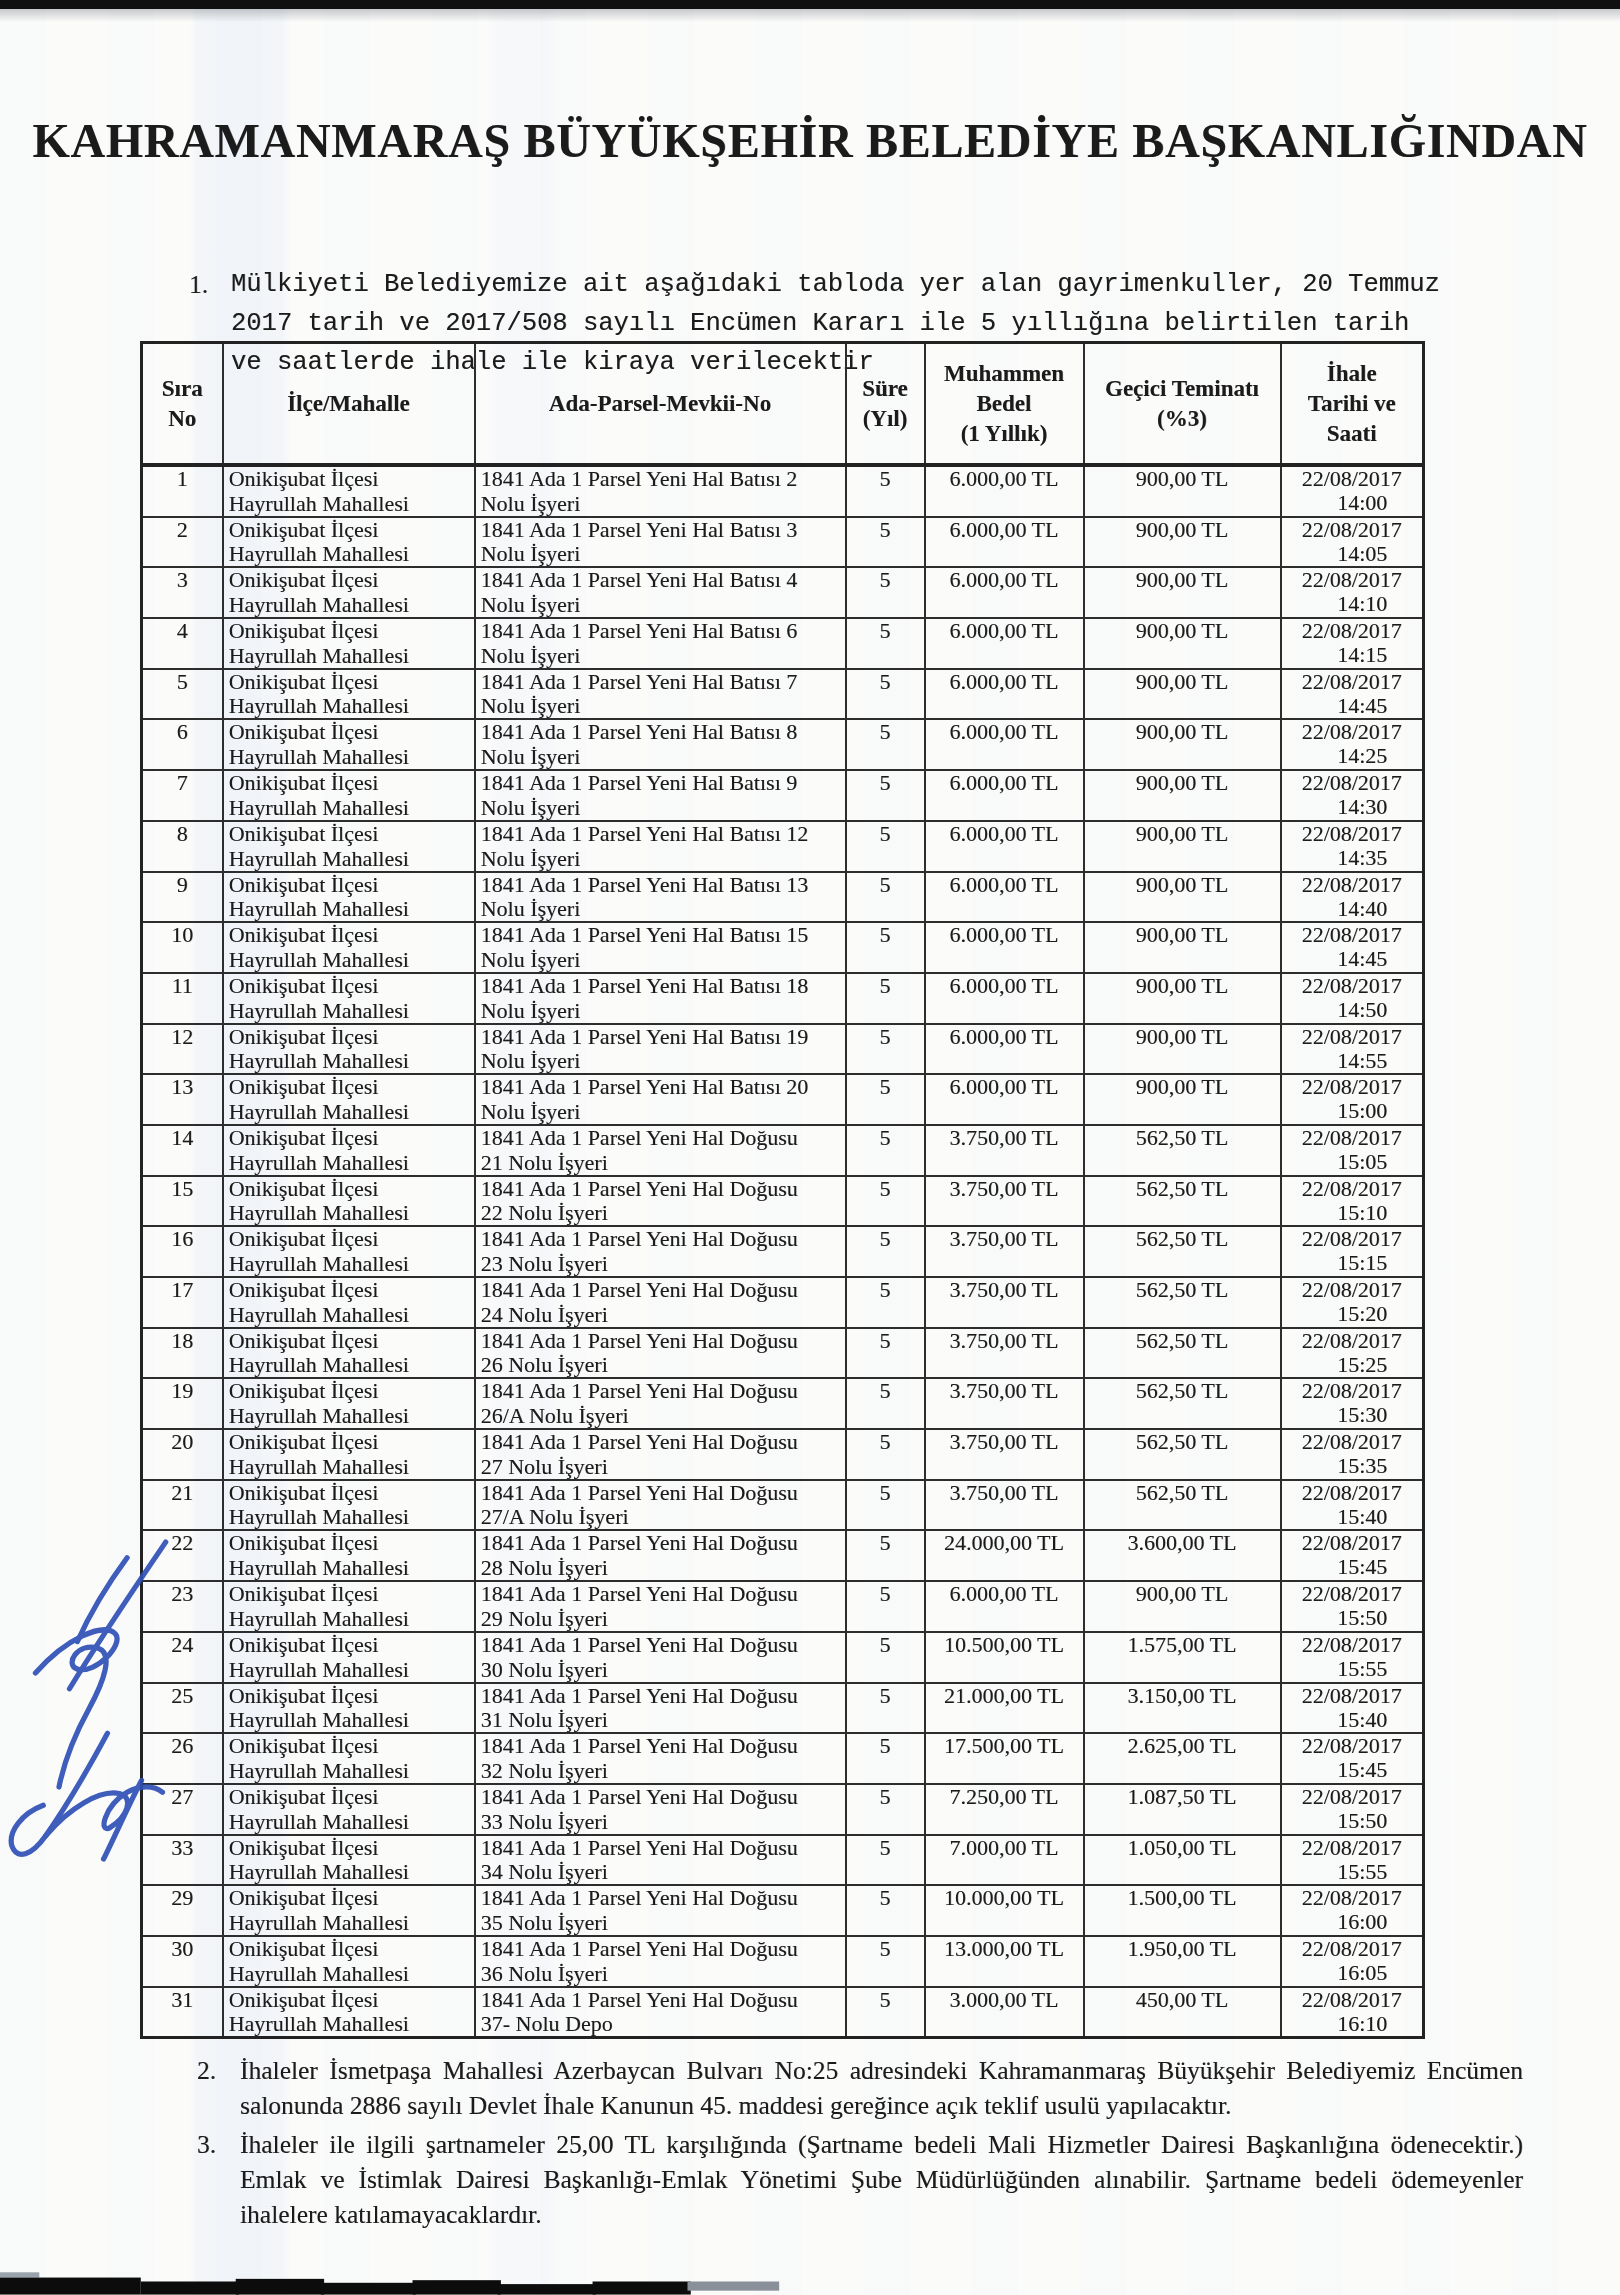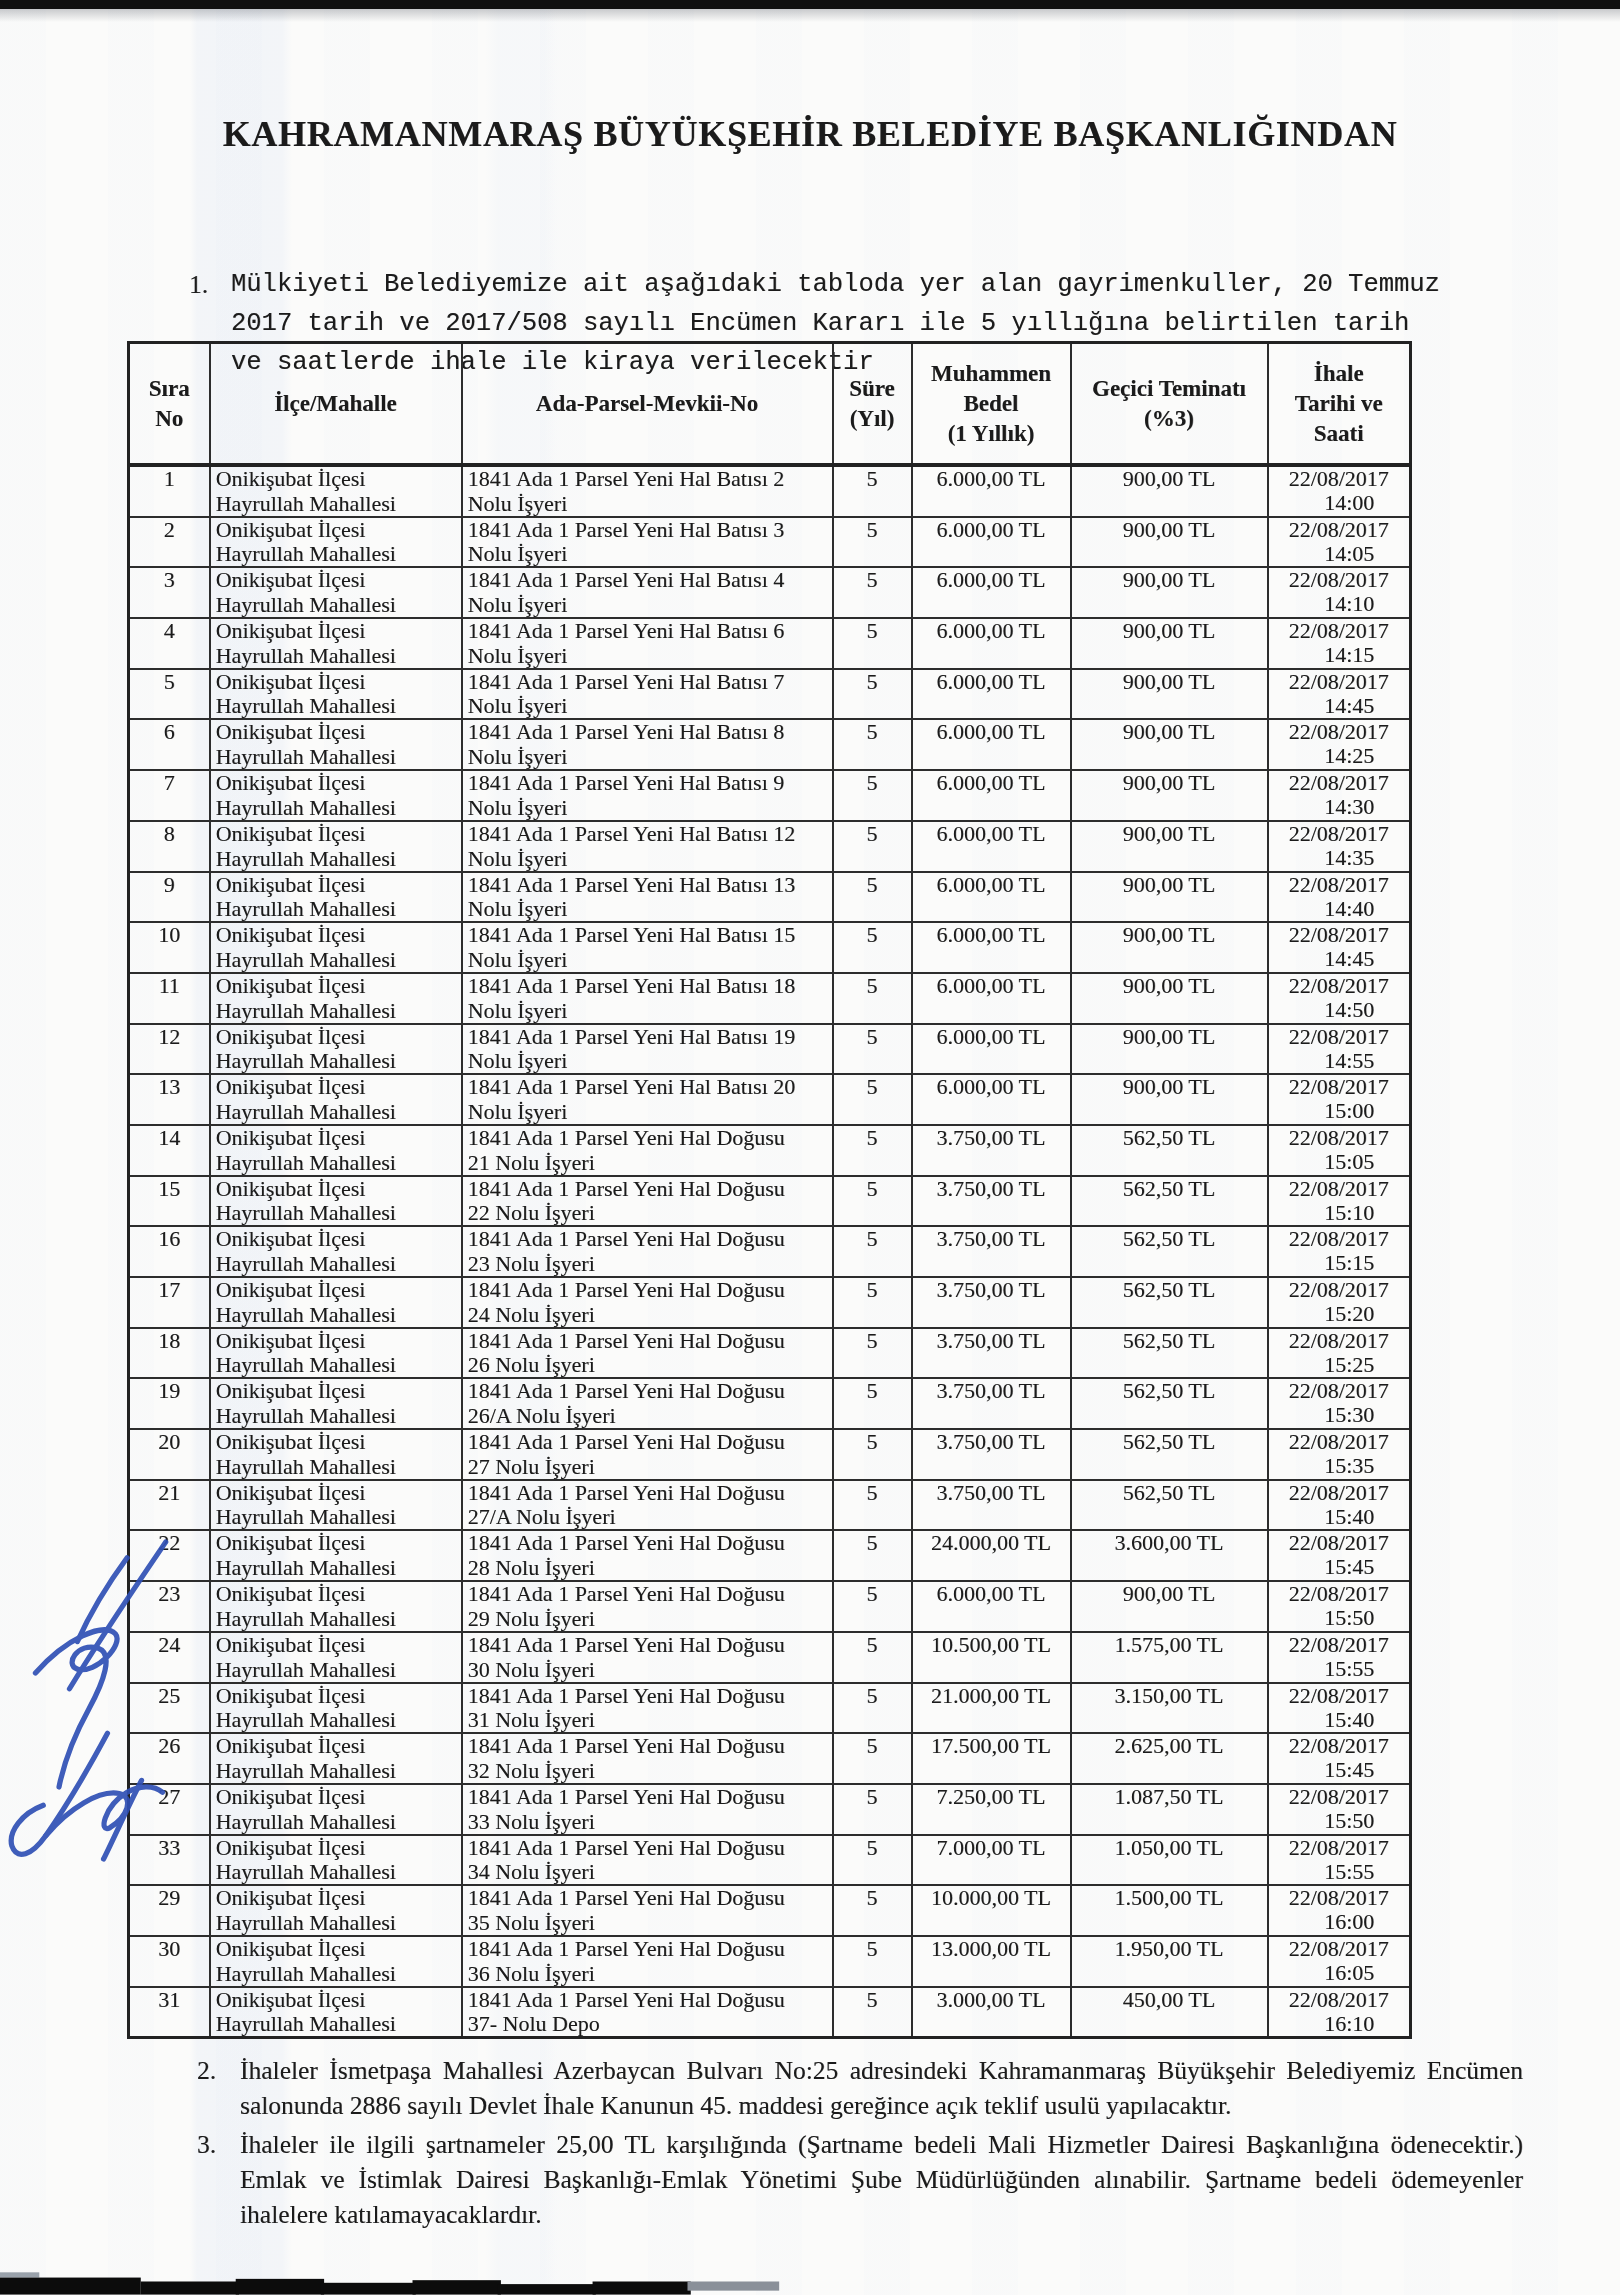--- a/index.html
+++ b/index.html
@@ -21,30 +21,30 @@
   
   .scan-top{position:absolute;top:0;left:0;right:0;height:8.5px;background:#101010;}
   .scan-top::after{content:"";position:absolute;top:8.5px;left:0;right:0;height:13px;
     background:linear-gradient(180deg, rgba(70,75,85,0.28), rgba(255,255,255,0));}
   .scan-bottom{position:absolute;bottom:0;left:0;}
 
   
   .doc-title{position:absolute;top:67px;left:0;width:100%;text-align:center;
     font-size:37px;font-weight:bold;letter-spacing:2px;}
   .doc-subtitle{position:absolute;top:113px;left:0;width:100%;text-align:center;
-    font-size:36px;font-weight:bold;letter-spacing:0.7px;}
+    font-size:48px;font-weight:bold;letter-spacing:0.7px;}
 
   
   .para-1{position:absolute;top:265px;left:189px;width:1251px;
     font-size:25.5px;line-height:39px;display:flex;}
   .para-no{flex:none;width:42px;}
   .para-text{flex:1;font-family:Liberation Mono, monospace;}
 
   
-  .ilan-table{position:absolute;top:341px;left:127px;width:1284px;
+  .ilan-table{position:absolute;top:341px;left:140px;width:1284px;
     border-collapse:collapse;table-layout:fixed;font-size:22px;}
   .ilan-table th,.ilan-table td{border:2px solid #2d2d2d;padding:0 5.2px;}
   .ilan-table thead th{
     height:119px;font-size:23px;font-weight:bold;text-align:center;vertical-align:middle;
     white-space:pre-line;line-height:30px;
     border-top:3.9px solid #222;border-bottom:4.6px solid #222;}
   .ilan-table tbody td{height:47px;vertical-align:top;line-height:24px;
     border-top-width:2.6px;border-bottom-width:2.6px;}
   .ilan-table{border:3.3px solid #222;}
   .c-no{text-align:center;padding-top:2.6px;}

